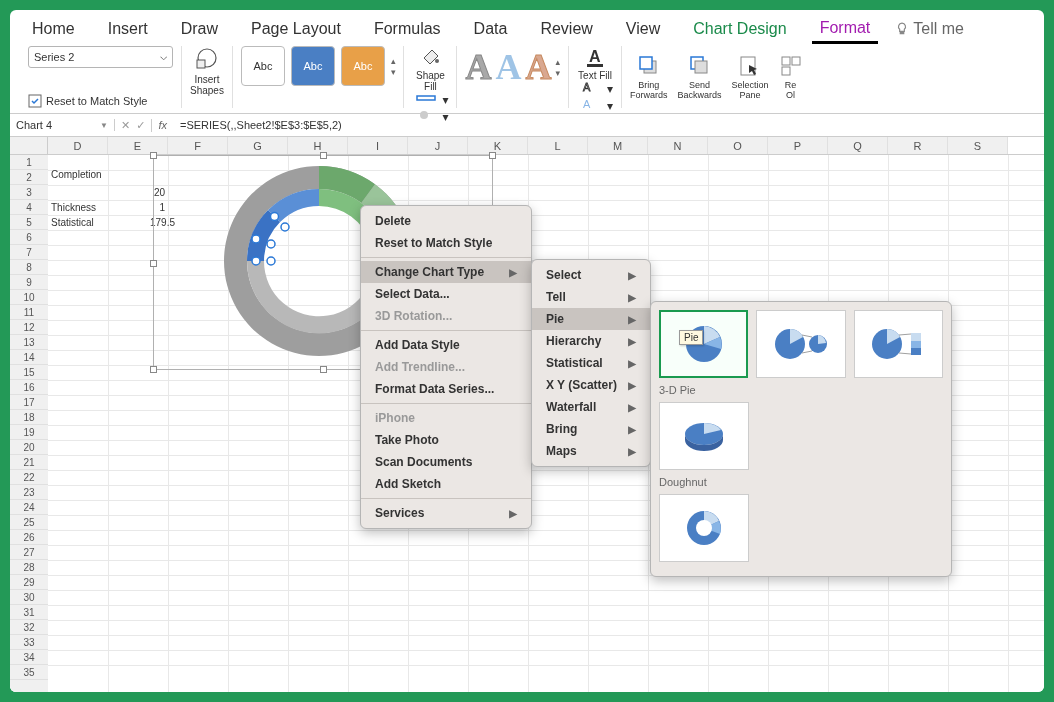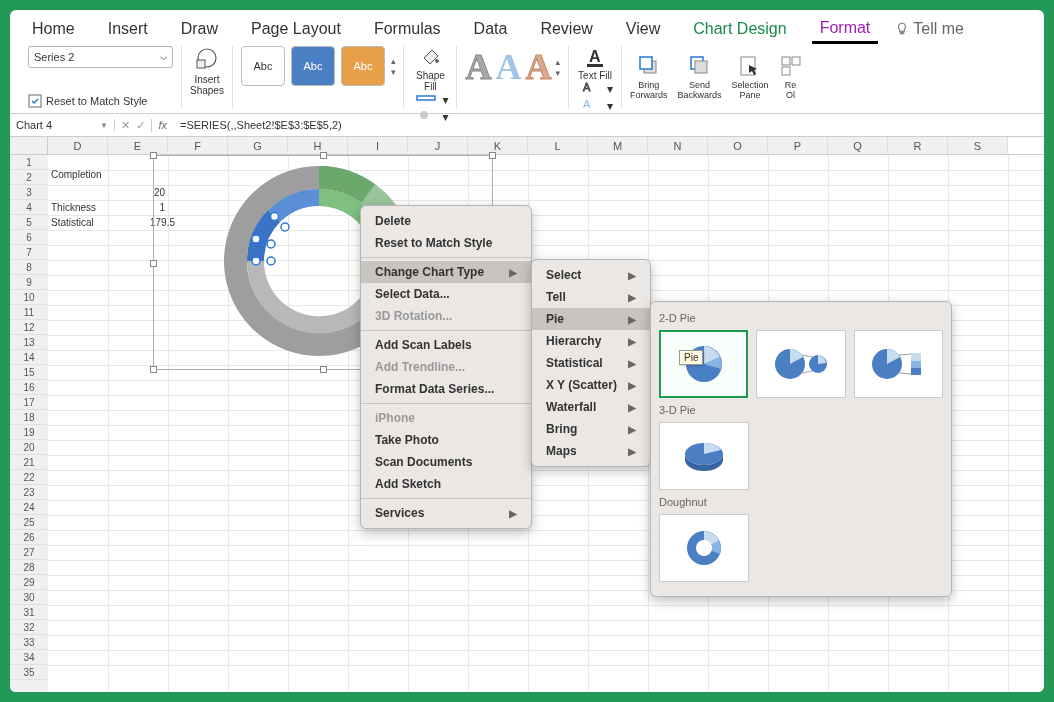--- a/index.html
+++ b/index.html
@@ -471,21 +471,21 @@
               <span class="submenu-arrow">▶</span>
             </div>
           <div class="menu-item">
               <span>Select Data...</span>
             </div>
           <div class="menu-item disabled">
               <span>3D Rotation...</span>
             </div>
           <div class="menu-sep"></div>
           <div class="menu-item">
-              <span>Add Scan Labels</span>
+              <span>Add Data Style</span>
             </div>
           <div class="menu-item disabled">
               <span>Add Trendline...</span>
             </div>
           <div class="menu-item">
               <span>Format Data Series...</span>
             </div>
           <div class="menu-sep"></div>
           <div class="menu-item disabled">
               <span>iPhone</span>
@@ -539,21 +539,20 @@
               <span>Bring</span>
               <span class="submenu-arrow">▶</span>
             </div>
           <div class="menu-item">
               <span>Maps</span>
               <span class="submenu-arrow">▶</span>
             </div>
         </div>
 
         <div class="chart-gallery" style="left:602px; top:146px">
-          <div class="gallery-label">2-D Pie</div>
           <div class="gallery-row">
             <div class="chart-tile selected">
               <svg width="42" height="42" viewBox="0 0 42 42">
                   <circle cx="21" cy="21" r="18" fill="#4a7fc4"></circle>
                   <path d="M21 21 L21 3 A18 18 0 0 1 37 14 Z" fill="#c8dcf0"></path>
                   <path d="M21 21 L37 14 A18 18 0 0 1 38 26 Z" fill="#88b5e6"></path>
                 </svg>
               <div class="tooltip-pie">Pie</div>
             </div>
             <div class="chart-tile">

